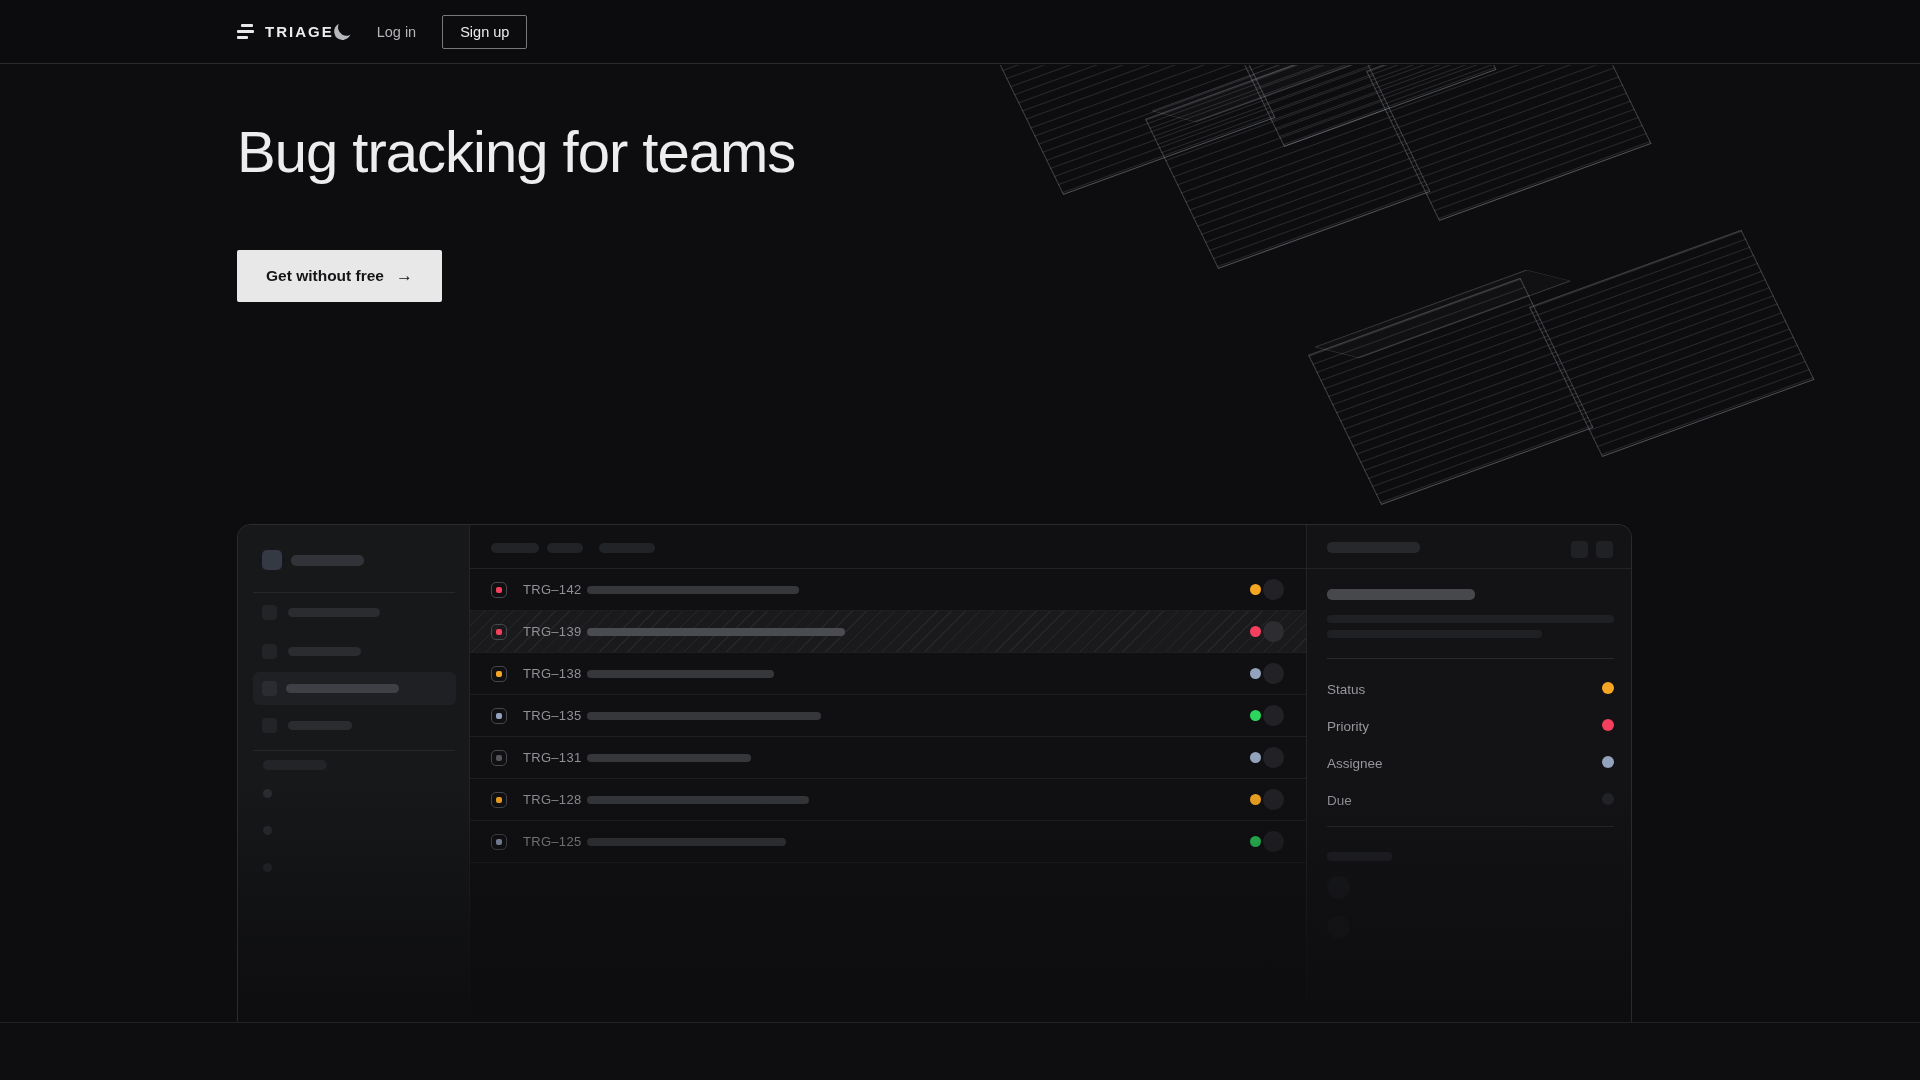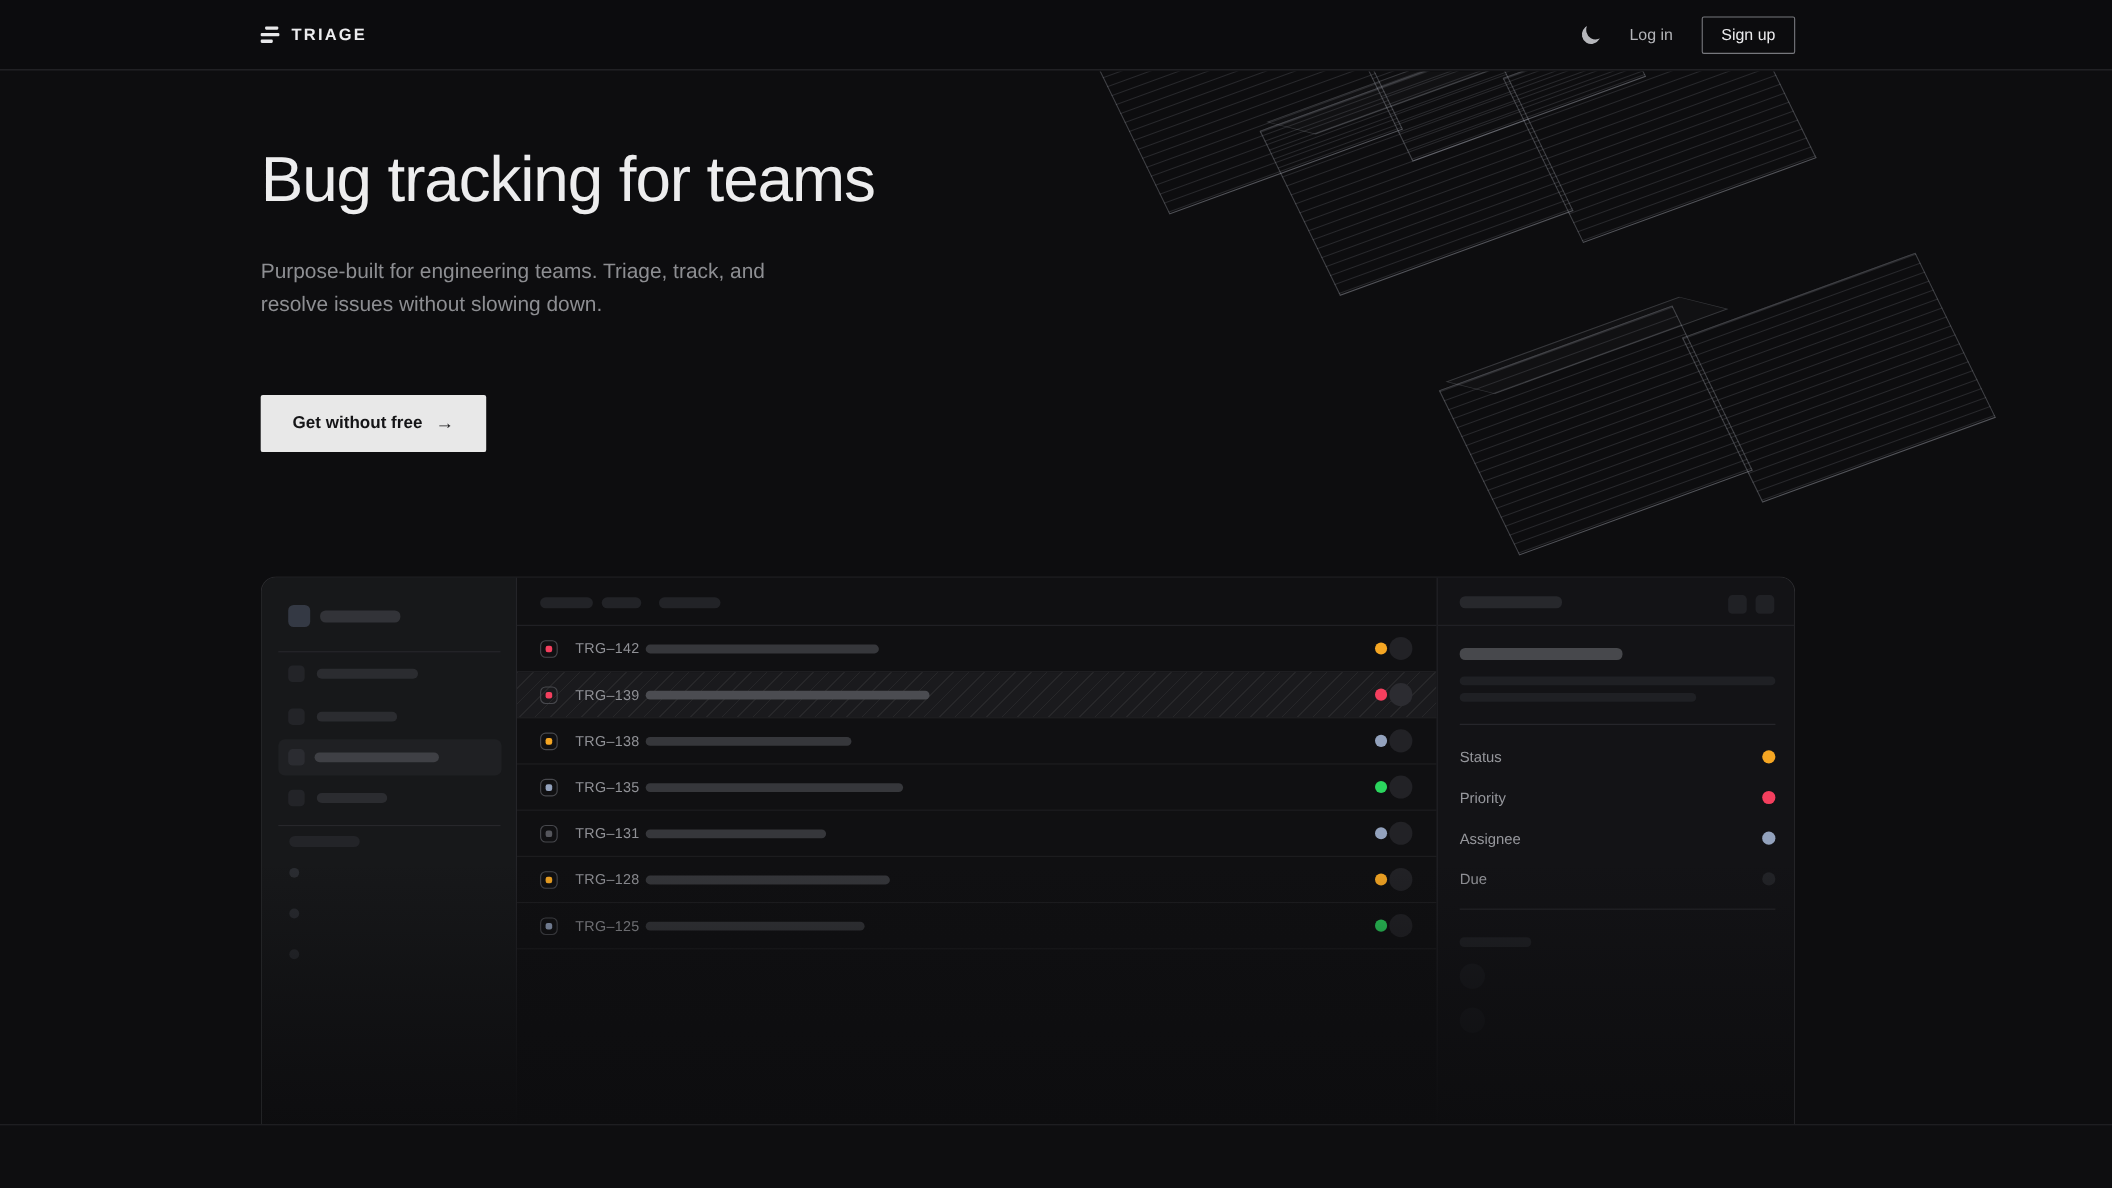--- a/index.html
+++ b/index.html
@@ -9,21 +9,21 @@
     font-family:"Liberation Sans", sans-serif;
     color:#ededee;
     position:relative;
   }
   
   .nav {
     position:absolute; top:0; left:0; width:1920px; height:64px;
     background:#0c0c0e; border-bottom:1px solid #2b2b2e;
     z-index:30; display:flex; align-items:center;
   }
-  .nav-inner { width:1395px; margin-left:237px; display:flex; align-items:center; justify-content:space-between; }
+  .nav-inner { width:1395px; margin-left:237px; display:flex; align-items:center; }
   .logo { display:flex; align-items:center; gap:10px; }
   .logo-icon { display:flex; flex-direction:column; gap:3px; width:18px; }
   .logo-icon .b { height:3px; background:#e9e9ea; border-radius:1px; }
   .logo-icon .b1 { width:12px; margin-left:4px; }
   .logo-icon .b2 { width:17px; }
   .logo-icon .b3 { width:11px; }
   .logo-text { font-size:15px; font-weight:700; letter-spacing:2px; color:#ececee; }
   .nav-right { display:flex; align-items:center; gap:26px; }
   .moon {
     width:17px; height:17px; border-radius:50%;
@@ -53,21 +53,21 @@
   }
   .wf-left  { left:0;    top:32px;  transform:rotate(-20deg) skewX(6deg); }
   .wf-right { left:221px; top:-16px; transform:rotate(-20deg) skewX(6deg); }
   .wf-ridge {
     position:absolute; left:6px; top:24px; width:226px; height:26px;
     border:1px solid rgba(205,210,220,0.20);
     background:rgba(255,255,255,0.02);
     transform:rotate(-20deg) skewX(56deg); transform-origin:top left;
   }
   
-  .hero { position:absolute; left:237px; top:68px; z-index:10; }
+  .hero { position:absolute; left:237px; top:56px; z-index:10; }
   .hero h1 {
     margin-top:64px;
     font-size:58px; line-height:64px; font-weight:500;
     letter-spacing:-1px; color:#ededee;
   }
   .hero h1 span { display:block; }
   .hero .sub {
     margin-top:37px; font-size:19px; line-height:30px; color:#8d8e92; font-weight:400;
   }
   .hero .sub span { display:block; }
@@ -190,24 +190,20 @@
     <div class="wf-ridge"></div>
     <div class="wf-panel wf-left"></div>
     <div class="wf-panel wf-right"></div>
   </div>
 </div>
 
 <section class="hero">
   <h1>
     <span>Bug tracking for teams</span>
   </h1>
-  <div class="sub">
-    <span>Purpose-built for engineering teams. Triage, track, and</span>
-    <span>resolve issues without slowing down.</span>
-  </div>
   <button class="cta">
     <span>Get without free</span>
     <span class="arrow">→</span>
   </button>
 </section>
 
 <div class="mockup">
 
   <div class="mk-side">
     <div class="ws-avatar"></div>

